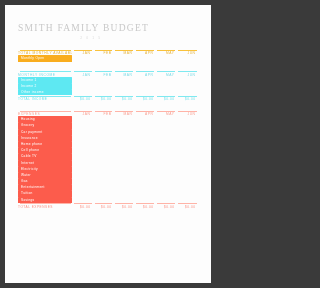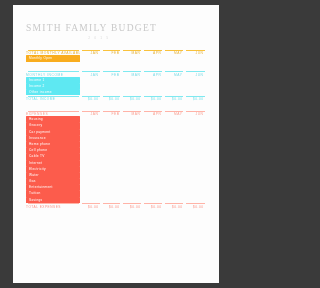--- a/index.html
+++ b/index.html
@@ -12,21 +12,20 @@
     height: 288px;
     overflow: hidden;
     font-family: "Liberation Sans", sans-serif;
   }
   .viewport {
     width: 220px;
     height: 288px;
     background: #3a3a3a;
     box-sizing: border-box;
     padding: 5px 9px 5px 5px;
-    margin-left: 8px;
   }
   .page {
     background: #fdfdfd;
     width: 100%;
     height: 100%;
     box-sizing: border-box;
     padding: 18px 13px 10px 13px;
     position: relative;
   }
 

